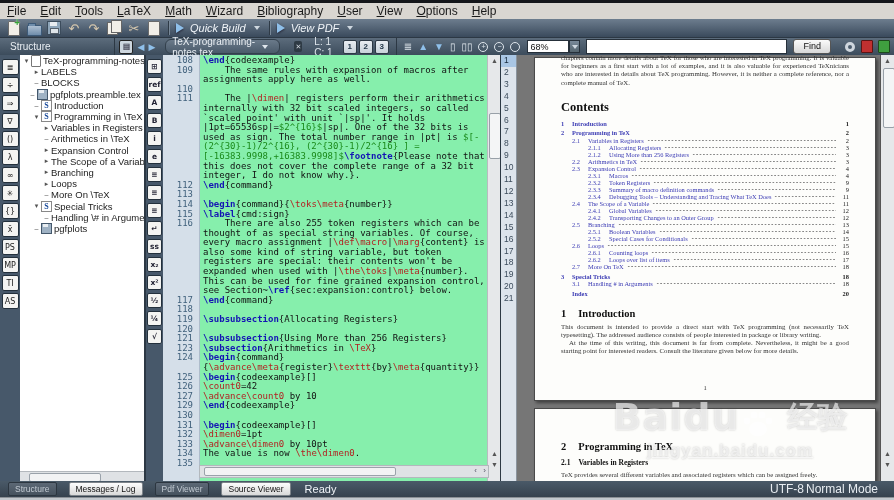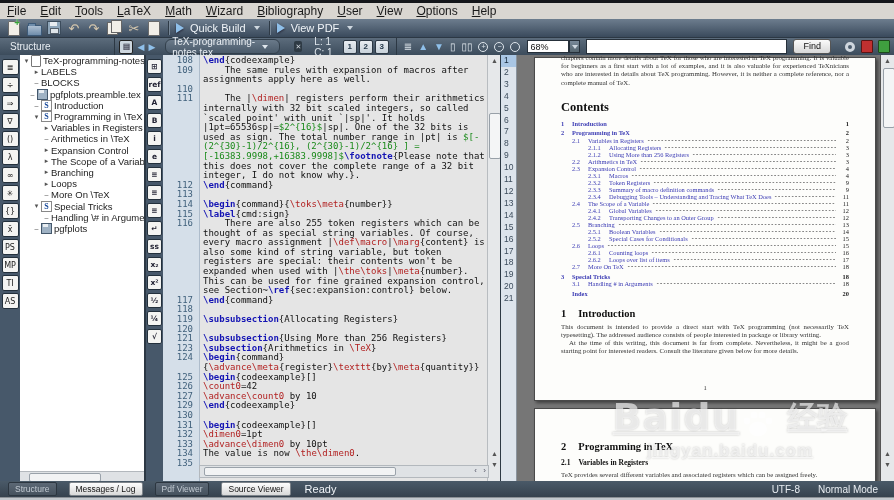--- a/index.html
+++ b/index.html
@@ -21,21 +21,21 @@
   .sh-folder::before{content:"";position:absolute;left:0;top:-3px;width:6px;height:2px;background:#6f8dab;border:1px solid #3d5a78;border-bottom:none;}
   .sh-disk{width:12px;height:12px;background:#8fa6ba;border:1px solid #3c4c5c;position:relative;}
   .sh-disk::before{content:"";position:absolute;left:2px;top:0;width:7px;height:4px;background:#e8ecf0;}
   .sh-disk::after{content:"";position:absolute;left:2px;bottom:0;width:7px;height:4px;background:#dfe5ea;border:1px solid #55606c;}
   .gl{font-size:13px;color:#e9ded0;line-height:13px;}
   .gl.warm{color:#d8c9ae;}
   .sh-copy{width:9px;height:11px;background:#f2efe8;border:1px solid #666;position:relative;margin-left:-3px;}
   .sh-copy::before{content:"";position:absolute;left:3px;top:-3px;width:9px;height:11px;background:#f2efe8;border:1px solid #666;}
   .tb-sep{width:1px;height:14px;background:#2e3a46;margin:0 4px;box-shadow:1px 0 0 #788898;}
   .run-arrow{width:0;height:0;border-left:8px solid #8fc0ea;border-top:5px solid transparent;border-bottom:5px solid transparent;margin:0 3px;filter:drop-shadow(0 1px 1px #223);}
-  .tb-label{color:#f0f4f8;font-size:11px;margin:0 3px;}
+  .tb-label{color:#f0f4f8;font-size:11px;margin:0 3px;font-style:italic;}
   .caret-down{width:0;height:0;border-top:4px solid #cfd8e0;border-left:3.5px solid transparent;border-right:3.5px solid transparent;margin:0 5px;}
 
   
   #subbar{left:0;top:38px;width:894px;height:17px;background:linear-gradient(#5c6c7c,#3c4c5c);border-bottom:1px solid #26303a;display:flex;}
   #subbar .sec{display:flex;align-items:center;height:100%;box-sizing:border-box;}
   #sec-structure{width:145px;padding-left:10px;border-right:1px solid #2c3844;}
   #sec-tabs{width:360px;border-right:1px solid #2c3844;padding-left:2px;}
   #sec-pdfbar{flex:1;padding:0 4px;}
   .hdr-label{color:#e8edf2;font-size:10px;}
   .mini{display:flex;align-items:center;justify-content:center;margin:0 2px;}
@@ -67,21 +67,21 @@
   .ti-s{width:9px;height:9px;background:#fff;border:1px solid #888;color:#16489a;font-size:8px;line-height:9px;text-align:center;font-family:"Liberation Serif",serif;font-weight:bold;}
   .ti-file{width:9px;height:9px;background:#9fb2c4;border:1px solid #44586c;position:relative;}
   .ti-file::before{content:"";position:absolute;left:1px;top:0;width:5px;height:3px;background:#e9eef2;}
   .tree-hscroll{position:absolute;left:0;bottom:0;width:125px;height:9px;background:#dfe2e5;border-top:1px solid #b3b8bd;}
   .tree-hscroll .thumb{position:absolute;left:9px;top:1px;width:70px;height:7px;background:#f2f3f4;border:1px solid #9aa2aa;border-radius:2px;}
 
   #mid-rail{left:145px;top:55px;width:18px;height:426px;background:#47586a;display:flex;flex-direction:column;align-items:center;padding-top:2px;box-sizing:border-box;border-left:1px solid #2c3844;}
   .mrail-ic{width:13px;height:13px;background:#f4f4f2;border:1px solid #23303c;border-radius:2px;color:#223;font-size:7.5px;display:flex;align-items:center;justify-content:center;margin:1.5px 0;font-family:"DejaVu Sans",sans-serif;font-weight:bold;}
 
   
-  #editor{left:163px;top:55px;width:337px;height:426px;background:#e5e5e5;overflow:hidden;}
+  #editor{left:163px;top:55px;width:337px;height:426px;background:#86efac;overflow:hidden;}
   #gutter-bg{position:absolute;left:0;top:0;width:36px;height:426px;background:#d5dfe9;border-right:1px solid #aebccb;}
   #ed-lines{position:absolute;left:0;top:1px;width:324px;font-family:"DejaVu Sans Mono",monospace;font-size:9px;line-height:9.6px;}
   .ed-line{display:flex;}
   .ed-num{flex:none;width:30px;padding-right:6px;text-align:right;color:#41617c;}
   .ed-text{flex:1;padding-left:4px;white-space:pre-wrap;overflow-wrap:anywhere;color:#111;}
   .tk-k{color:#1414b4;font-weight:bold;}
   .tk-c{color:#b22222;}
   .tk-m{color:#1a8a1a;}
   #ed-vscroll{position:absolute;left:324px;top:0;width:13px;height:426px;background:#e6e8ea;border-left:1px solid #b8bcc0;}
   #ed-vscroll .ar{position:absolute;left:0;width:13px;height:11px;color:#555;font-size:7px;text-align:center;line-height:11px;}
@@ -121,38 +121,38 @@
   #p1-paras .indent{text-indent:8px;}
   #p1-pagenum{position:absolute;left:0;bottom:9px;width:100%;text-align:center;font-size:6.5px;color:#333;}
   #p2-head{margin:32px 0 6px 26px;font-size:10.5px;font-weight:bold;color:#111;}
   #p2-head .shn{margin-right:12px;}
   #p2-subhead{margin:0 0 4px 26px;font-size:7.5px;font-weight:bold;color:#111;}
   #p2-subhead .shn{margin-right:8px;}
   #p2-text{margin:0 26px;}
 
   
   #watermark{left:575px;top:395px;width:310px;height:85px;color:rgba(255,255,255,0.62);text-shadow:0 0 2px rgba(90,90,90,0.35);pointer-events:none;}
-  #wm-row{display:flex;align-items:center;justify-content:center;font-weight:bold;text-decoration:underline;}
+  #wm-row{display:flex;align-items:center;justify-content:center;font-weight:bold;}
   #wm-brand{font-size:38px;letter-spacing:1px;font-family:"DejaVu Sans",sans-serif;}
   #wm-paw{margin:0 2px -14px 2px;}
   #wm-cn{font-size:30px;margin-left:10px;font-family:"DejaVu Sans",sans-serif;}
   #wm-url{text-align:center;font-size:17px;font-weight:bold;margin-top:2px;letter-spacing:1px;text-decoration:underline;}
 
   
   #pdf-vscroll{left:880px;top:55px;width:14px;height:426px;background:#e6e8ea;border-left:1px solid #555;box-sizing:border-box;}
   #pdf-vscroll .ar{position:absolute;left:0;width:13px;height:11px;color:#555;font-size:7px;text-align:center;line-height:11px;}
   #pdf-vthumb{position:absolute;left:1.5px;top:13px;width:10px;height:58px;background:#f4f5f6;border:1px solid #98a0a8;border-radius:2px;}
 
   
   #statusbar{left:0;top:481px;width:894px;height:16px;background:linear-gradient(#4a5a68,#36424e);display:flex;align-items:center;padding:0 8px;box-sizing:border-box;}
   .st-btn{font-size:8.5px;border-radius:2px;padding:1px 6px;margin-right:12px;line-height:10px;}
   .st-btn.inactive{background:linear-gradient(#5c6875,#46525e);color:#c2cad2;border:1px solid #2c3640;}
   .st-btn.active{background:linear-gradient(#fdfdfd,#d9d9d9);color:#111;border:1px solid #7e848a;}
   #st-ready{color:#f0f4f8;font-size:11px;margin-left:2px;}
-  #st-right{margin-left:auto;display:flex;gap:18px;color:#e8edf2;font-size:10px;padding-right:8px;}
+  #st-right{margin-left:auto;display:flex;gap:2px;color:#e8edf2;font-size:12px;padding-right:8px;}
   #bottom-strip{left:0;top:497px;width:894px;height:3px;background:#c3c8cd;border-top:1px solid #8b9096;}
 </style>
 </head>
 <body>
 
 <div id="app">
   <div class="abs" id="win-edge"></div>
 
   <div class="abs" id="menubar">
       <span class="menu-item"><u>F</u>ile</span>

